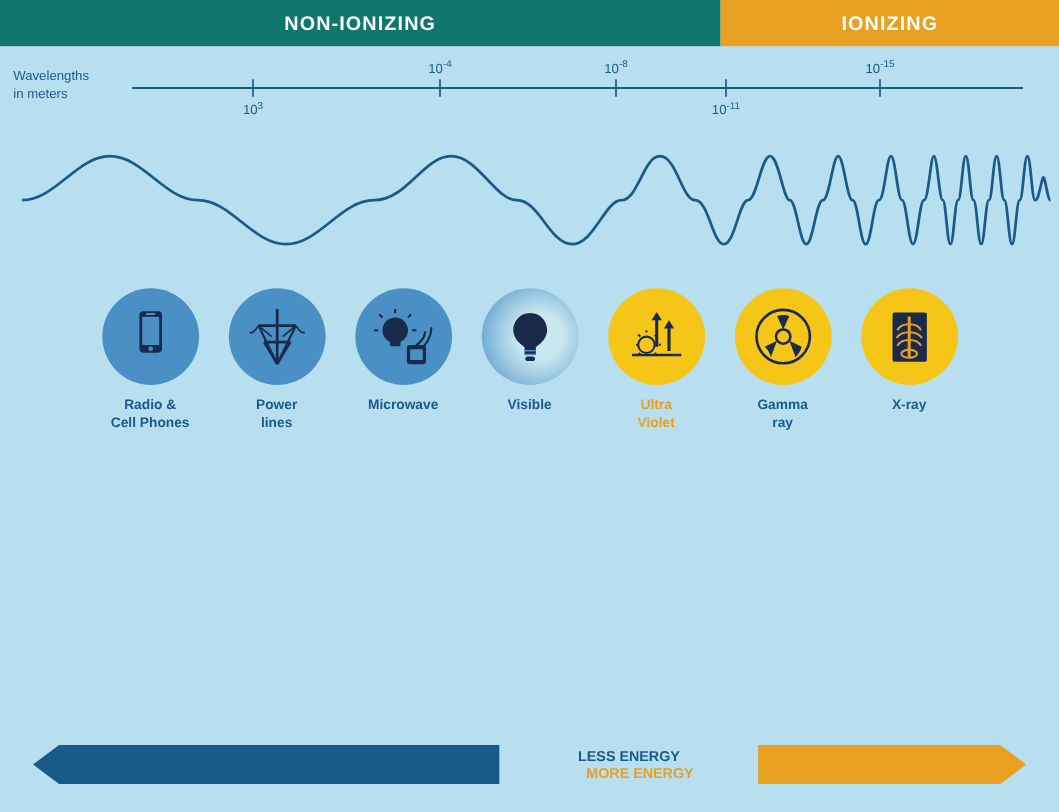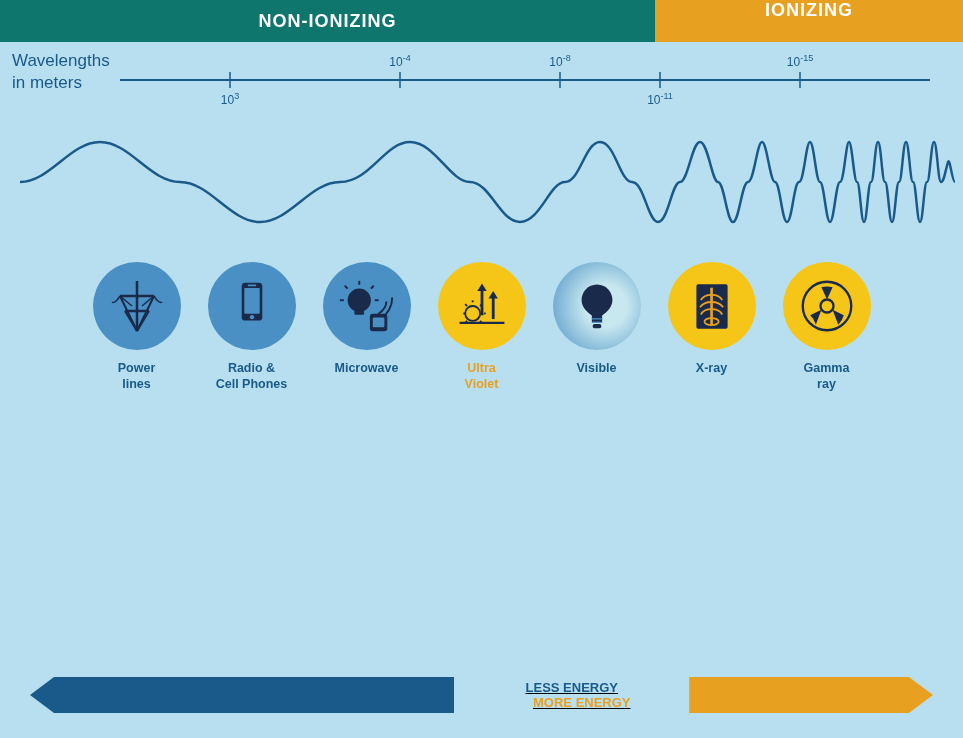--- a/index.html
+++ b/index.html
@@ -22,41 +22,42 @@
       background-color: #0f766e;
       flex: 0 0 68%;
       display: flex;
       align-items: center;
       justify-content: center;
     }
     .header-ionizing {
       background-color: #e8a020;
       flex: 0 0 32%;
       display: flex;
+      align-items: center;
       justify-content: center;
     }
     .header-label {
       color: white;
       font-weight: bold;
       font-size: 18px;
       letter-spacing: 1px;
     }
 
     
     .scale-section {
       position: relative;
       height: 80px;
       width: 100%;
       padding: 0 30px;
     }
     .wavelength-label {
       position: absolute;
       left: 12px;
-      top: 8px;
-      font-size: 17px;
+      top: 20px;
+      font-size: 12px;
       color: #1a5a8a;
       line-height: 1.3;
     }
 
     
     .wave-section {
       position: relative;
       height: 120px;
       width: 100%;
     }
@@ -213,53 +214,53 @@
       C 944,60 945,50 948,40
       C 950,35 952,60 955,60
     " fill="none" stroke="#1a5a8a" stroke-width="2.5"></path>
   </svg>
 </div>
 
 <div class="icons-row">
 
   <div class="icon-item">
     <div class="icon-circle circle-blue">
+      <svg width="44" height="60" viewBox="0 0 44 70">
+
+        <rect x="10" y="8" width="24" height="44" rx="4" fill="#1a2a4a"></rect>
+        <rect x="13" y="14" width="18" height="30" rx="1" fill="#4a90c4"></rect>
+        <circle cx="22" cy="48" r="2.5" fill="#4a90c4"></circle>
+        <rect x="17" y="10" width="10" height="2" rx="1" fill="#4a90c4"></rect>
+      </svg>
+    </div>
+    <div class="icon-label">Radio &amp;<br>Cell Phones</div>
+  </div>
+
+  <div class="icon-item">
+    <div class="icon-circle circle-blue">
       <svg width="54" height="60" viewBox="0 0 54 60">
 
         <line x1="27" y1="5" x2="27" y2="55" stroke="#1a2a4a" stroke-width="2.5"></line>
         <line x1="10" y1="20" x2="44" y2="20" stroke="#1a2a4a" stroke-width="2.5"></line>
         <line x1="15" y1="35" x2="39" y2="35" stroke="#1a2a4a" stroke-width="2.5"></line>
         <line x1="10" y1="20" x2="27" y2="55" stroke="#1a2a4a" stroke-width="2"></line>
         <line x1="44" y1="20" x2="27" y2="55" stroke="#1a2a4a" stroke-width="2"></line>
         <line x1="15" y1="35" x2="27" y2="55" stroke="#1a2a4a" stroke-width="2"></line>
         <line x1="39" y1="35" x2="27" y2="55" stroke="#1a2a4a" stroke-width="2"></line>
 
         <line x1="10" y1="20" x2="22" y2="30" stroke="#1a2a4a" stroke-width="1.5"></line>
         <line x1="44" y1="20" x2="32" y2="30" stroke="#1a2a4a" stroke-width="1.5"></line>
 
         <path d="M 10,20 Q 5,28 2,26" fill="none" stroke="#1a2a4a" stroke-width="1.5"></path>
         <path d="M 44,20 Q 49,28 52,26" fill="none" stroke="#1a2a4a" stroke-width="1.5"></path>
       </svg>
     </div>
     <div class="icon-label">Power<br>lines</div>
   </div>
 
-  <div class="icon-item">
-    <div class="icon-circle circle-blue">
-      <svg width="44" height="60" viewBox="0 0 44 70">
-
-        <rect x="10" y="8" width="24" height="44" rx="4" fill="#1a2a4a"></rect>
-        <rect x="13" y="14" width="18" height="30" rx="1" fill="#4a90c4"></rect>
-        <circle cx="22" cy="48" r="2.5" fill="#4a90c4"></circle>
-        <rect x="17" y="10" width="10" height="2" rx="1" fill="#4a90c4"></rect>
-      </svg>
-    </div>
-    <div class="icon-label">Radio &amp;<br>Cell Phones</div>
-  </div>
-
 
   <div class="icon-item">
     <div class="icon-circle circle-blue">
       <svg width="58" height="58" viewBox="0 0 60 60">
 
         <circle cx="22" cy="24" r="12" fill="#1a2a4a"></circle>
         <rect x="17" y="34" width="10" height="5" rx="1" fill="#1a2a4a"></rect>
 
         <line x1="22" y1="8" x2="22" y2="4" stroke="#1a2a4a" stroke-width="2"></line>
         <line x1="34" y1="12" x2="37" y2="9" stroke="#1a2a4a" stroke-width="2"></line>
@@ -268,20 +269,35 @@
         <line x1="6" y1="24" x2="2" y2="24" stroke="#1a2a4a" stroke-width="2"></line>
 
         <path d="M 42,38 Q 50,32 50,26" fill="none" stroke="#1a2a4a" stroke-width="2" stroke-linecap="round"></path>
         <path d="M 44,44 Q 56,34 56,22" fill="none" stroke="#1a2a4a" stroke-width="2" stroke-linecap="round"></path>
 
         <rect x="33" y="38" width="18" height="18" rx="3" fill="#1a2a4a"></rect>
         <rect x="36" y="42" width="12" height="10" rx="1" fill="#4a90c4"></rect>
       </svg>
     </div>
     <div class="icon-label">Microwave</div>
+  </div>
+
+  <div class="icon-item">
+    <div class="icon-circle circle-blue-light">
+      <svg width="44" height="60" viewBox="0 0 44 70">
+
+        <path d="M 22,10 C 10,10 4,20 4,28 C 4,36 10,42 16,46 L 16,54 L 28,54 L 28,46 C 34,42 40,36 40,28 C 40,20 34,10 22,10 Z" fill="#1a2a4a"></path>
+
+        <line x1="16" y1="50" x2="28" y2="50" stroke="#4a90c4" stroke-width="1.5"></line>
+        <line x1="16" y1="54" x2="28" y2="54" stroke="#4a90c4" stroke-width="1.5"></line>
+
+        <rect x="17" y="56" width="10" height="5" rx="2" fill="#1a2a4a"></rect>
+      </svg>
+    </div>
+    <div class="icon-label">Visible</div>
   </div>
 
   <div class="icon-item">
     <div class="icon-circle circle-yellow">
       <svg width="56" height="56" viewBox="0 0 60 60">
 
         <line x1="30" y1="40" x2="30" y2="10" stroke="#1a2a4a" stroke-width="3"></line>
         <polygon points="30,6 25,14 35,14" fill="#1a2a4a"></polygon>
 
         <line x1="42" y1="44" x2="42" y2="18" stroke="#1a2a4a" stroke-width="3"></line>
@@ -296,32 +312,32 @@
         <line x1="14" y1="46" x2="12" y2="48" stroke="#1a2a4a" stroke-width="2"></line>
         <line x1="14" y1="30" x2="12" y2="28" stroke="#1a2a4a" stroke-width="2"></line>
 
         <line x1="6" y1="48" x2="54" y2="48" stroke="#1a2a4a" stroke-width="2.5"></line>
       </svg>
     </div>
     <div class="icon-label-yellow">Ultra<br>Violet</div>
   </div>
 
   <div class="icon-item">
-    <div class="icon-circle circle-blue-light">
-      <svg width="44" height="60" viewBox="0 0 44 70">
-
-        <path d="M 22,10 C 10,10 4,20 4,28 C 4,36 10,42 16,46 L 16,54 L 28,54 L 28,46 C 34,42 40,36 40,28 C 40,20 34,10 22,10 Z" fill="#1a2a4a"></path>
-
-        <line x1="16" y1="50" x2="28" y2="50" stroke="#4a90c4" stroke-width="1.5"></line>
-        <line x1="16" y1="54" x2="28" y2="54" stroke="#4a90c4" stroke-width="1.5"></line>
-
-        <rect x="17" y="56" width="10" height="5" rx="2" fill="#1a2a4a"></rect>
-      </svg>
-    </div>
-    <div class="icon-label">Visible</div>
+    <div class="icon-circle circle-yellow">
+      <svg width="56" height="56" viewBox="0 0 60 60">
+
+        <circle cx="30" cy="30" r="26" fill="none" stroke="#1a2a4a" stroke-width="2.5"></circle>
+        <circle cx="30" cy="30" r="7" fill="none" stroke="#1a2a4a" stroke-width="2.5"></circle>
+
+        <path d="M 30,23 L 24,10 A 20,20 0 0,1 36,10 Z" fill="#1a2a4a"></path>
+        <path d="M 36,34 L 48,40 A 20,20 0 0,1 42,50 Z" fill="#1a2a4a"></path>
+        <path d="M 24,34 L 12,40 A 20,20 0 0,1 18,50 Z" fill="#1a2a4a"></path>
+      </svg>
+    </div>
+    <div class="icon-label">Gamma<br>ray</div>
   </div>
 
   <div class="icon-item">
     <div class="icon-circle circle-yellow">
       <svg width="52" height="58" viewBox="0 0 55 65">
 
         <rect x="10" y="8" width="35" height="50" rx="2" fill="#1a2a4a"></rect>
 
         <line x1="27" y1="12" x2="27" y2="54" stroke="#e8a020" stroke-width="3"></line>
 
@@ -332,42 +348,27 @@
         <path d="M 27,20 Q 36,20 39,26" fill="none" stroke="#e8a020" stroke-width="2"></path>
         <path d="M 27,28 Q 36,28 40,34" fill="none" stroke="#e8a020" stroke-width="2"></path>
         <path d="M 27,36 Q 36,36 39,42" fill="none" stroke="#e8a020" stroke-width="2"></path>
 
         <ellipse cx="27" cy="50" rx="8" ry="4" fill="none" stroke="#e8a020" stroke-width="2"></ellipse>
       </svg>
     </div>
     <div class="icon-label">X-ray</div>
   </div>
 
-  <div class="icon-item">
-    <div class="icon-circle circle-yellow">
-      <svg width="56" height="56" viewBox="0 0 60 60">
-
-        <circle cx="30" cy="30" r="26" fill="none" stroke="#1a2a4a" stroke-width="2.5"></circle>
-        <circle cx="30" cy="30" r="7" fill="none" stroke="#1a2a4a" stroke-width="2.5"></circle>
-
-        <path d="M 30,23 L 24,10 A 20,20 0 0,1 36,10 Z" fill="#1a2a4a"></path>
-        <path d="M 36,34 L 48,40 A 20,20 0 0,1 42,50 Z" fill="#1a2a4a"></path>
-        <path d="M 24,34 L 12,40 A 20,20 0 0,1 18,50 Z" fill="#1a2a4a"></path>
-      </svg>
-    </div>
-    <div class="icon-label">Gamma<br>ray</div>
-  </div>
-
 </div>
 
 <div class="energy-row">
 
   <div style="flex:0 0 47%; height:36px; background-color:#1a5a8a; clip-path: polygon(24px 0%, 100% 0%, 100% 100%, 24px 100%, 0% 50%); display:flex; align-items:center; justify-content:center;">
   </div>
 
-  <div style="flex:0 0 26%; display:flex; flex-direction:column; align-items:center; justify-content:center; padding: 0 12px; text-decoration: underline;">
+  <div style="flex:0 0 26%; display:flex; flex-direction:column; align-items:center; justify-content:center; padding: 0 12px;">
     <span style="font-size:13px; font-weight:bold; color:#1a5a8a; white-space:nowrap;">LESS ENERGY</span>
     <span style="font-size:13px; font-weight:bold; color:#e8a020; white-space:nowrap;margin-left:20px;">MORE ENERGY</span>
   </div>
 
   <div style="flex:0 0 27%; height:36px; background-color:#e8a020; clip-path: polygon(0% 0%, calc(100% - 24px) 0%, 100% 50%, calc(100% - 24px) 100%, 0% 100%); display:flex; align-items:center; justify-content:center;">
   </div>
 </div>
 
 </body></html>

